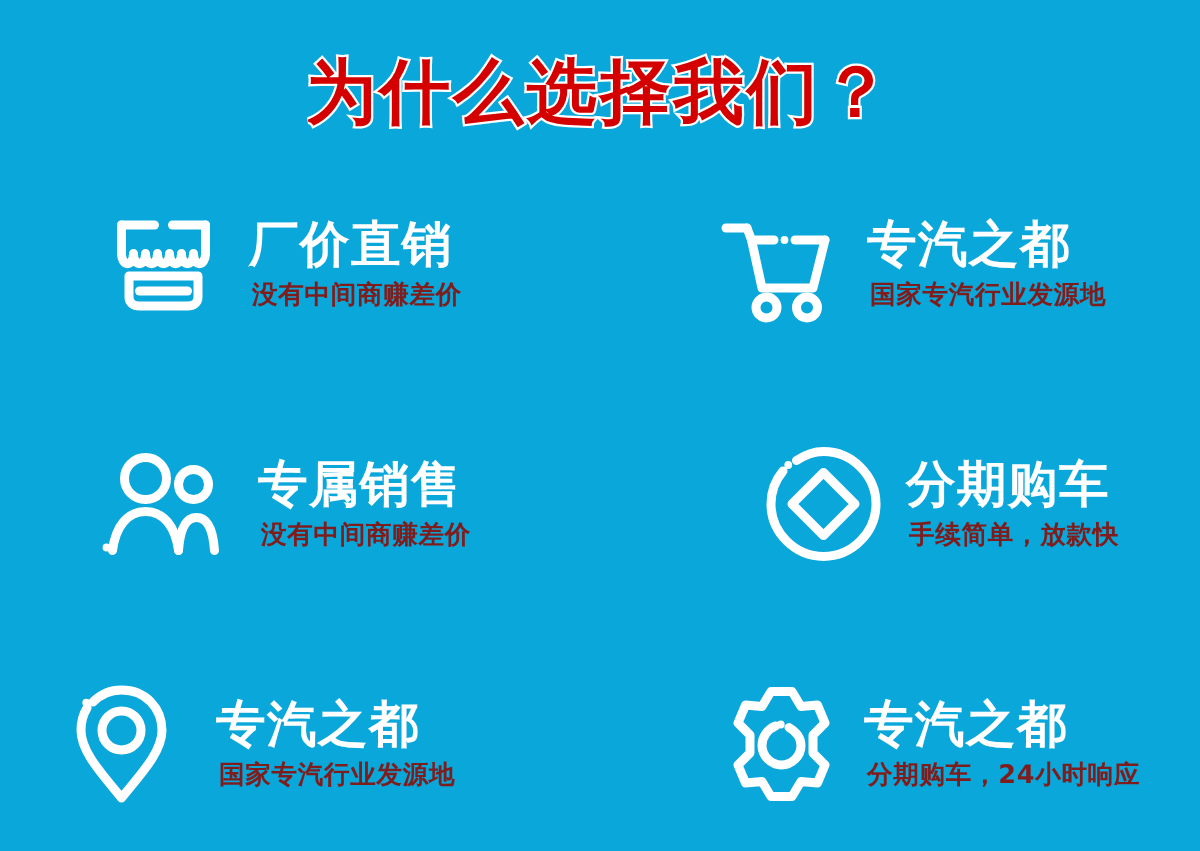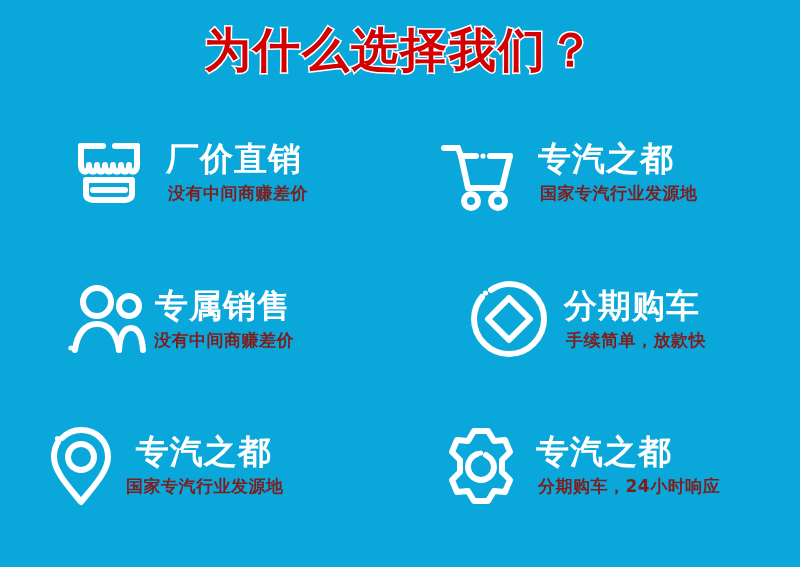--- a/index.html
+++ b/index.html
@@ -19,21 +19,21 @@
     position: relative;
     width: 800px;
     height: 567px;
     background: #0aa7da;
     box-sizing: border-box;
   }
 
   
   .heading-wrap {
     position: absolute;
-    top: 22px;
+    top: 34px;
     left: 0;
     width: 800px;
     text-align: center;
   }
   .heading {
     display: inline-block;
     font-size: 47px;
     font-weight: bold;
     letter-spacing: 2px;
     color: #d40000;
@@ -41,28 +41,29 @@
     -webkit-text-stroke: 3px #ffffff;
     paint-order: stroke fill;
     text-shadow:
        0 0 0 #ffffff;
     font-family: "DejaVu Sans", "Liberation Sans", sans-serif;
   }
 
   
   .grid {
     position: absolute;
-    top: 99px;
+    top: 116px;
     left: 0;
     width: 800px;
     height: 440px;
     display: grid;
     grid-template-columns: 400px 400px;
     grid-template-rows: 1fr 1fr 1fr;
     align-items: center;
+    gap: 40px;
   }
 
   .feature {
     display: flex;
     align-items: center;
     padding-left: 66px;
     box-sizing: border-box;
     height: 100%;
   }
   .feature.right {
@@ -102,21 +103,21 @@
     font-size: 17px;
     font-weight: bold;
     color: #7f1d1d;
     line-height: 1.2;
     letter-spacing: 0.5px;
     white-space: nowrap;
     margin-left: 2px;
   }
 
   
-  .row2 .texts { margin-left: 0; align-items: center; }
+  .row2 .texts { margin-left: 20px; }
   .row3 .texts { margin-left: 12px; }
 </style>
 </head>
 <body>
 
 <div class="poster">
 
   <div class="heading-wrap">
     <span class="heading">为什么选择我们？</span>
   </div>

